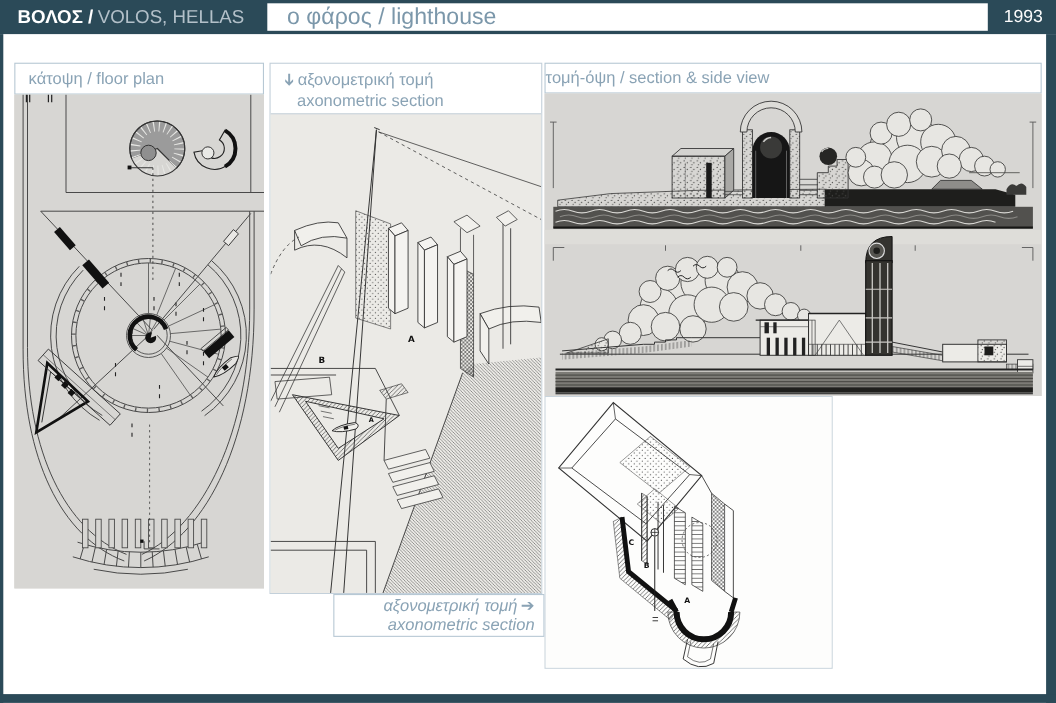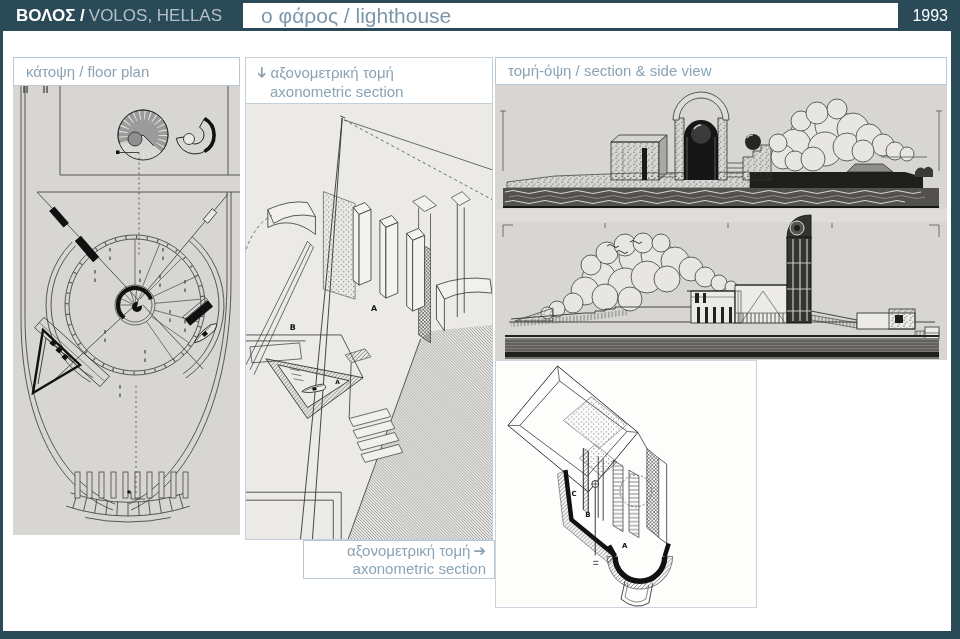--- a/index.html
+++ b/index.html
@@ -19,24 +19,24 @@
   .fp-panel{position:absolute;left:13px;top:57px;width:248px;}
   .fp-label{width:227px;height:29px;line-height:27px;padding-left:12px;}
   .fp-img{width:227px;height:449px;background:#d7d6d3;}
   .ax-panel{position:absolute;left:245px;top:57px;width:248px;height:483px;border:1px solid #c3d0da;background:#ffffff;box-sizing:border-box;}
   .ax-label{height:45px;padding-top:5px;color:#8aa3b5;font-size:15px;line-height:19px;box-sizing:border-box;padding-left:10px;}
   .ax-label .l2{padding-left:14px;}
   .arrow-down{display:inline-block;transform:rotate(90deg);font-weight:bold;margin-right:2px;}
   .arrow-right{font-weight:bold;margin-left:3px;}
   .ax-img{width:246px;height:436px;background:#ebeae6;border-top:1px solid #c3d0da;box-sizing:border-box;}
   .se-panel{position:absolute;left:495px;top:57px;width:452px;}
-  .se-label{width:452px;height:28px;line-height:26px;padding-left:12px;}
+  .se-label{width:452px;height:28px;line-height:26px;}
   .se-img{width:452px;height:275px;background:#d7d6d3;}
   .as-panel{position:absolute;left:495px;top:360px;width:262px;height:248px;border:1px solid #c9d4dc;background:#fdfdfc;box-sizing:border-box;}
-  .bottom-label{position:absolute;left:303px;top:540px;width:192px;height:39px;background:#fff;border:1px solid #b7c8d4;box-sizing:border-box;color:#8aa3b5;font-size:15px;line-height:18px;text-align:right;padding:1px 8px 0 0;}
+  .bottom-label{position:absolute;left:303px;top:540px;width:192px;height:39px;background:#fff;border:1px solid #b7c8d4;box-sizing:border-box;color:#8aa3b5;font-size:15px;line-height:18px;text-align:right;padding:1px 8px 0 0;font-style:italic;}
   svg{display:block;}
   svg text{font-family:"DejaVu Sans","Liberation Sans",sans-serif;font-weight:bold;fill:#111;}
 </style>
 </head>
 <body>
 
 <div class="page">
 
   <div class="header">
     <div class="title">

